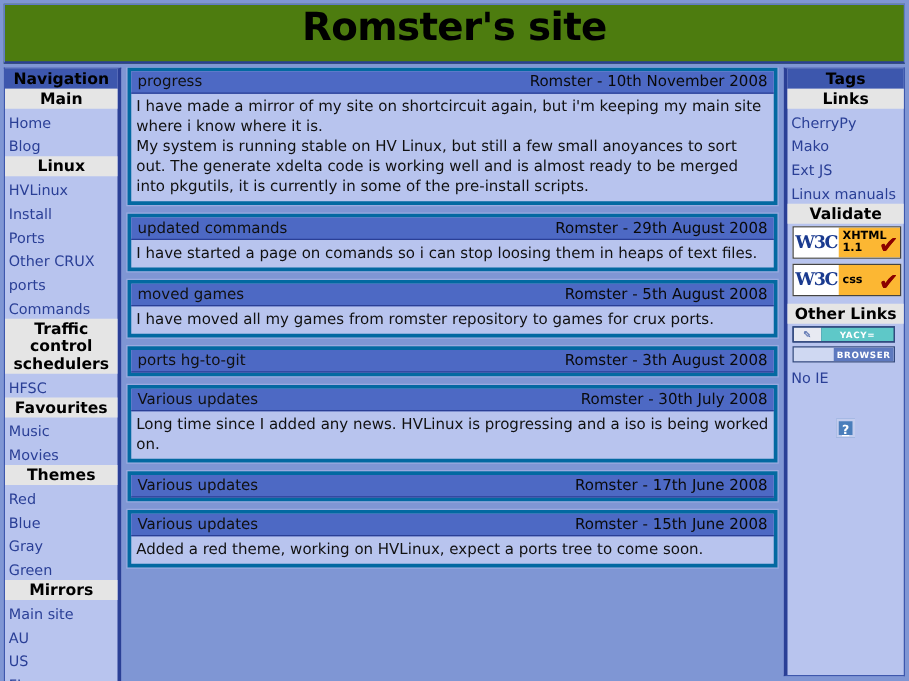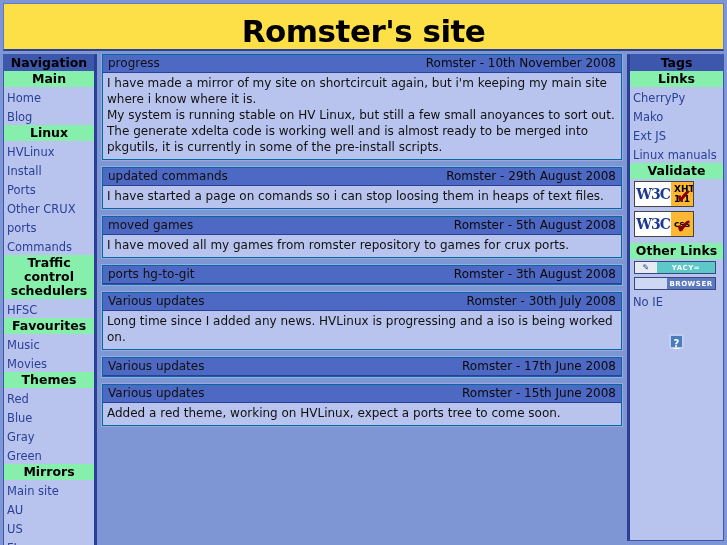--- a/index.html
+++ b/index.html
@@ -8,24 +8,24 @@
     width: 727px; height: 545px;
     overflow: hidden;
     background: #7f96d4;
     font-family: "DejaVu Sans", sans-serif;
   }
   body { padding: 3px 3px 0 3px; }
 
   
   #banner {
     height: 48px;
-    background: #fde047;
+    background: #4d7c0f;
     border: 1px solid #5f7ac8;
     border-bottom: 2px solid #2a3f96;
-    display: flex; align-items: flex-end; justify-content: center;
+    display: flex; align-items: flex-start; justify-content: center;
   }
   #banner-title {
     font-size: 31px;
     font-weight: bold;
     color: #000;
     letter-spacing: -0.5px;
     font-family: "DejaVu Sans", sans-serif;
   }
 
   
@@ -55,21 +55,21 @@
   .sec-head {
     background: #3d57ad;
     color: #000;
     font-weight: bold;
     font-size: 12.5px;
     text-align: center;
     padding: 1px 2px;
     line-height: 14px;
   }
   .sub-head {
-    background: #86efac;
+    background: #e5e5e5;
     color: #000;
     font-weight: bold;
     font-size: 12.5px;
     text-align: center;
     padding: 1px 2px;
     line-height: 14px;
   }
   .navlink {
     display: block;
     color: #2a3f96;
@@ -82,21 +82,21 @@
 
   
   #main {
     flex: 1 1 auto;
     min-width: 0;
     padding: 0 5px;
     height: 487px;
     overflow: hidden;
   }
   .post {
-    border: 1px solid #0369a1;
+    border: 3px solid #0369a1;
     background: #b8c4ee;
     margin-bottom: 7px;
     box-shadow: 0 0 0 1px #9aaae0;
   }
   .post-head {
     background: #4d69c4;
     border-bottom: 1px solid #2a3f96;
     display: flex;
     justify-content: space-between;
     align-items: baseline;
@@ -111,21 +111,21 @@
     font-size: 12px;
     line-height: 16px;
     color: #111;
   }
   .post-body p { margin: 0; }
 
   
   .badge-wrap { padding: 2px 0 2px 4px; }
   .w3badge {
     display: block;
-    width: 60px; height: 26px;
+    width: 87px; height: 26px;
     border: 1px solid #444;
     margin-bottom: 4px;
     position: relative;
     background: #fff;
     overflow: hidden;
   }
   .w3badge .w3 {
     position: absolute; left: 0; top: 0;
     width: 36px; height: 100%;
     background: #fff;

